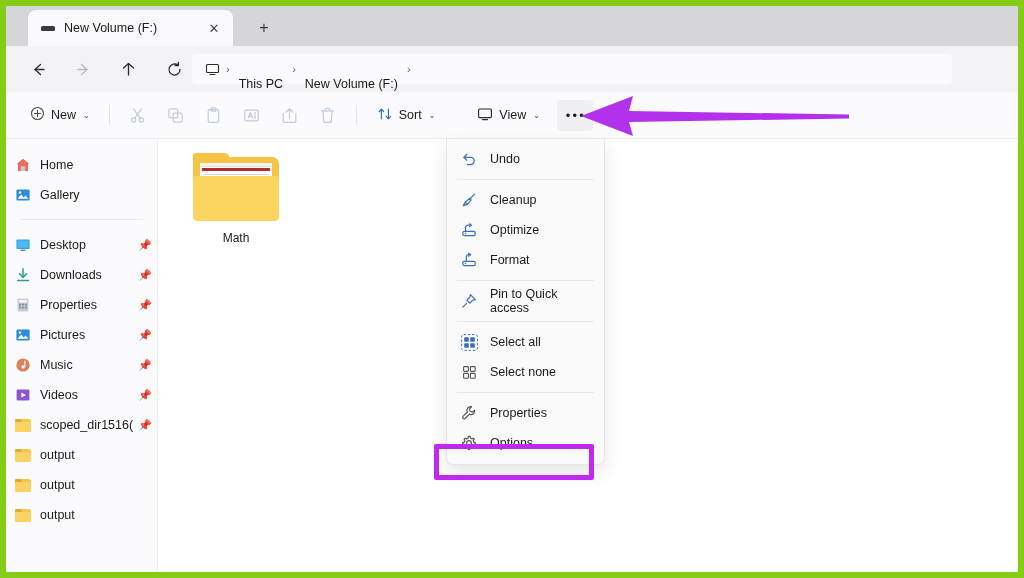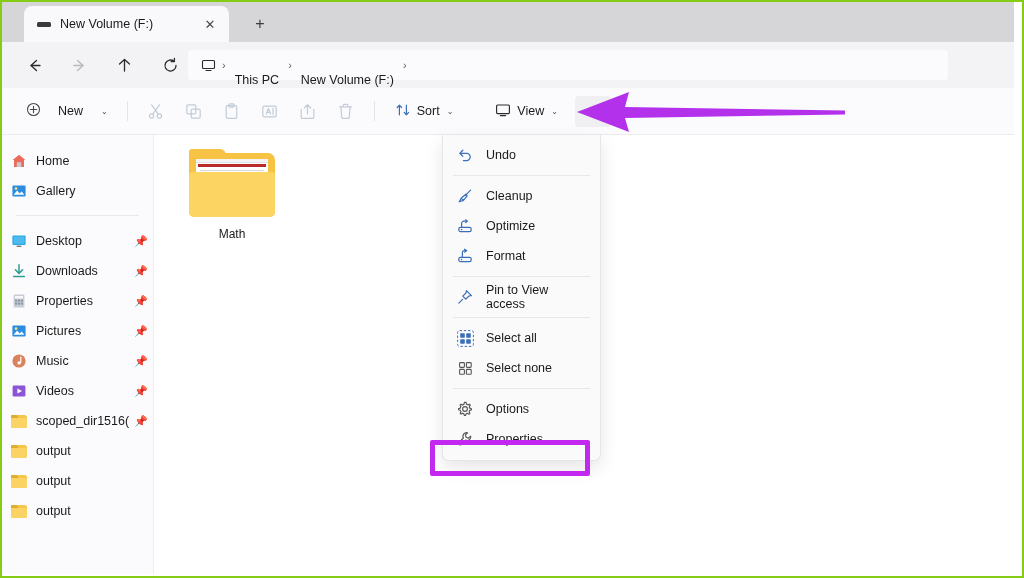--- a/index.html
+++ b/index.html
@@ -7,21 +7,21 @@
     width: 1024px; height: 578px;
     font-family: "Liberation Sans", sans-serif;
     background: #ffffff;
     overflow: hidden;
   }
 
   
   #window-frame {
     position: relative;
     width: 1024px; height: 578px;
-    border: 2px solid #84cc16;
+    border: 6px solid #84cc16;
     background: #ffffff;
     overflow: hidden;
   }
 
   
   #tab-bar {
     position: absolute; left: 0; top: 0;
     width: 1012px; height: 40px;
     background: #d6d5d8;
   }
@@ -89,21 +89,21 @@
   
   #command-bar {
     position: absolute; left: 0; top: 86px;
     width: 1012px; height: 47px;
     background: #fbfbfd;
     border-bottom: 1px solid #ebebed;
     display: flex; align-items: center;
   }
   #new-button {
     height: 30px; margin-left: 14px; padding: 0 10px;
-    display: flex; align-items: center; gap: 17px;
+    display: flex; align-items: center; gap: 6px;
     border-radius: 4px; font-size: 12.5px; color: #1a1a1a;
   }
   .tb-sep {
     width: 1px; height: 20px; background: #e4e4e6; margin: 0 9px;
   }
   .tb-icon {
     width: 38px; height: 32px;
     display: flex; align-items: center; justify-content: center;
     border-radius: 4px; color: #c2ccd8;
   }
@@ -630,21 +630,21 @@
 
     <div class="menu-sep"></div>
 
     <div class="menu-item">
       <span class="mico">
         <svg width="16" height="16" viewBox="0 0 16 16" fill="none" stroke="#3b6fb8" stroke-width="1.2">
           <path d="M9.4 1.6 L14.4 6.6 L12 7 L8.8 10.2 L5.8 7.2 L9 4 Z" stroke-linejoin="round"></path>
           <path d="M5.6 10.4 L1.8 14.2" stroke-linecap="round"></path>
         </svg>
       </span>
-      <span>Pin to View access</span>
+      <span>Pin to Quick access</span>
     </div>
 
     <div class="menu-sep"></div>
 
     <div class="menu-item">
       <span class="mico">
         <svg width="17" height="17" viewBox="0 0 17 17">
           <rect x="0.6" y="0.6" width="15.8" height="15.8" rx="2" fill="none" stroke="#3b6fb8" stroke-width="1" stroke-dasharray="2.4 1.8"></rect>
           <rect x="3.2" y="3.2" width="4.6" height="4.6" rx="0.8" fill="#3b6fb8"></rect>
           <rect x="9.2" y="3.2" width="4.6" height="4.6" rx="0.8" fill="#3b6fb8"></rect>
@@ -662,44 +662,44 @@
           <rect x="9.4" y="2.6" width="4.8" height="4.8" rx="0.8"></rect>
           <rect x="2.6" y="9.4" width="4.8" height="4.8" rx="0.8"></rect>
           <rect x="9.4" y="9.4" width="4.8" height="4.8" rx="0.8"></rect>
         </svg>
       </span>
       <span>Select none</span>
     </div>
 
 
     <div class="menu-sep"></div>
+
+    <div class="menu-item">
+      <span class="mico">
+        <svg width="16" height="16" viewBox="0 0 16 16" fill="none" stroke="#55565a" stroke-width="1.2">
+          <path d="M10.6 1.8 A3.6 3.6 0 0 0 6.4 7 L2 11.4 A1.5 1.5 0 0 0 4.1 13.5 L8.5 9.1 A3.6 3.6 0 0 0 13.7 5.2 L11.4 7.1 L9.1 6.2 L8.4 3.9 Z" stroke-linejoin="round"></path>
+        </svg>
+      </span>
+      <span>Properties</span>
+    </div>
 
     <div class="menu-item" id="options-item">
       <span class="mico">
         <svg width="16" height="16" viewBox="0 0 16 16" fill="none" stroke="#55565a" stroke-width="1.15">
           <circle cx="8" cy="8" r="2.4"></circle>
           <path d="M8 1.2 L9.1 1.35 L9.45 3.1 A5 5 0 0 1 10.8 3.9 L12.45 3.25 L13.25 4.15 L12.3 5.65
                    A5 5 0 0 1 12.75 7.1 L14.4 7.75 L14.4 8.9 L12.75 9.4 A5 5 0 0 1 12.1 10.8 L12.9 12.4
                    L12 13.2 L10.5 12.3 A5 5 0 0 1 9.1 12.8 L8.6 14.5 L7.4 14.5 L6.9 12.8
                    A5 5 0 0 1 5.5 12.2 L4 13.1 L3.1 12.2 L4 10.7 A5 5 0 0 1 3.3 9.3
                    L1.6 8.8 L1.6 7.6 L3.3 7.1 A5 5 0 0 1 3.9 5.7 L3.1 4.1 L4 3.2 L5.5 4.1
                    A5 5 0 0 1 6.9 3.4 L7.3 1.6 Z" stroke-linejoin="round"></path>
         </svg>
       </span>
       <span>Options</span>
     </div>
-
-    <div class="menu-item">
-      <span class="mico">
-        <svg width="16" height="16" viewBox="0 0 16 16" fill="none" stroke="#55565a" stroke-width="1.2">
-          <path d="M10.6 1.8 A3.6 3.6 0 0 0 6.4 7 L2 11.4 A1.5 1.5 0 0 0 4.1 13.5 L8.5 9.1 A3.6 3.6 0 0 0 13.7 5.2 L11.4 7.1 L9.1 6.2 L8.4 3.9 Z" stroke-linejoin="round"></path>
-        </svg>
-      </span>
-      <span>Properties</span>
-    </div>
   </div>
 
   <div id="options-highlight"></div>
 
   <div id="annotation-arrow">
     <svg width="270" height="44" viewBox="0 0 270 44">
       <polygon points="0,22 52,2 48,17 268,20.5 268,24.5 48,28 52,42" fill="#b431ec"></polygon>
     </svg>
   </div>
 

